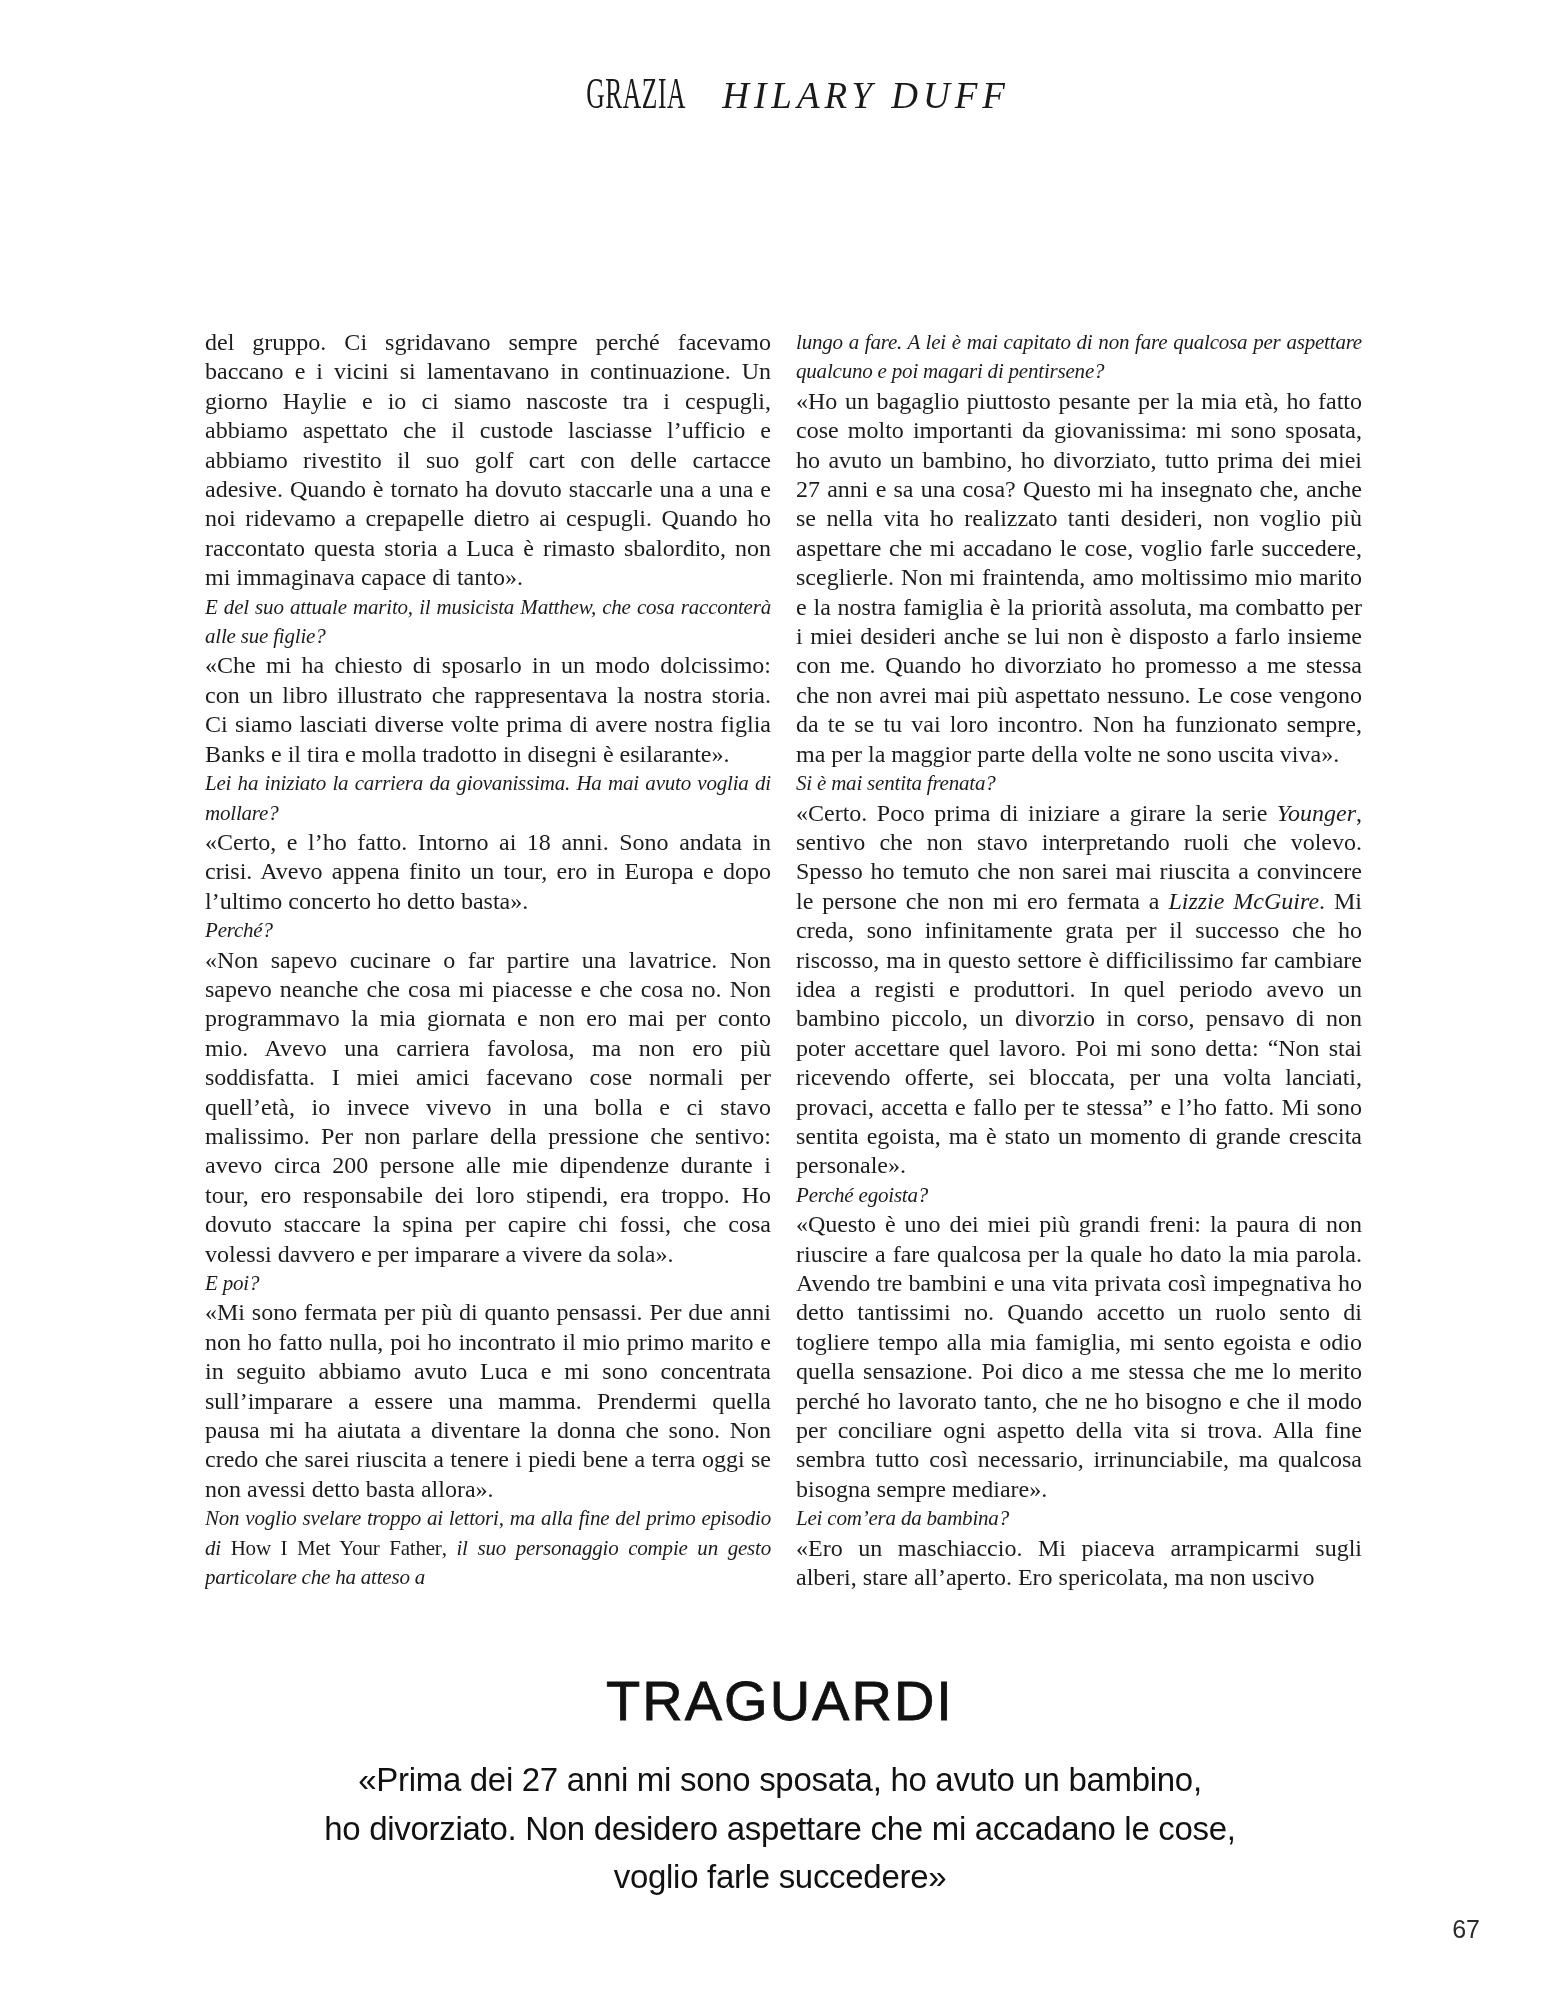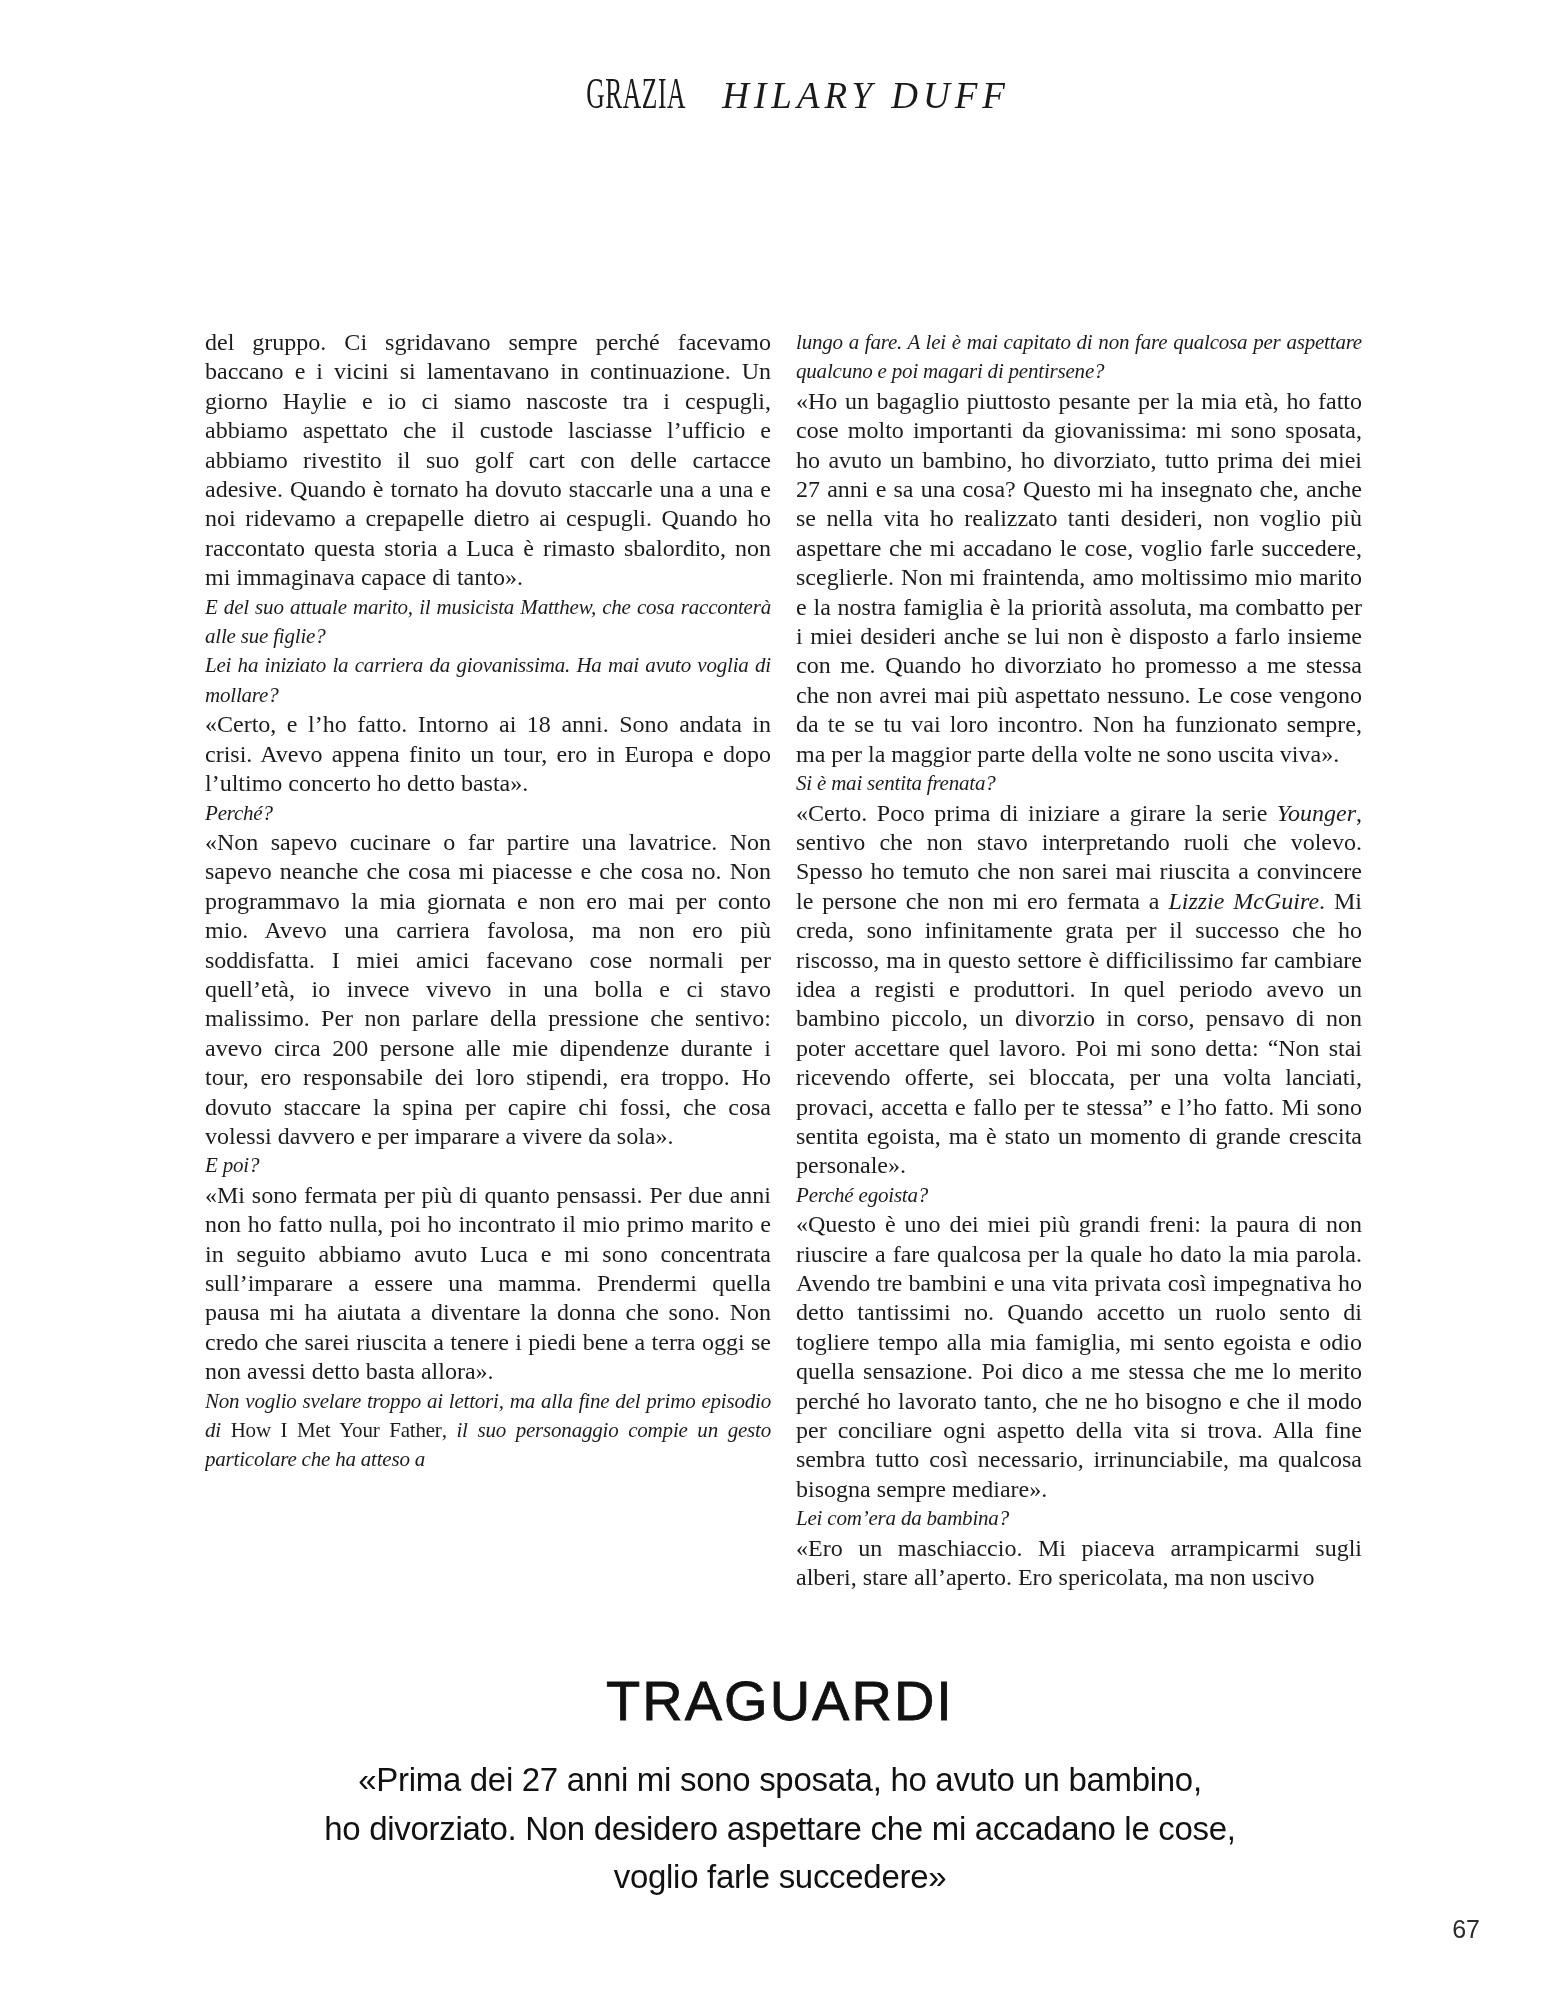--- a/index.html
+++ b/index.html
@@ -99,20 +99,21 @@
 
 <header class="page-header">
   <span class="magazine-logo">GRAZIA</span>
   <span class="article-title">HILARY DUFF</span>
 </header>
 
 <main class="article">
   <div class="column">
       <p class="answer"><span>del gruppo. Ci sgridavano sempre perché facevamo baccano e i vicini si lamentavano in continuazione. Un giorno Haylie e io ci siamo nascoste tra i cespugli, abbiamo aspettato che il custode lasciasse l’ufficio e abbiamo rivestito il suo golf cart con delle cartacce adesive. Quando è tornato ha dovuto staccarle una a una e noi ridevamo a crepapelle dietro ai cespugli. Quando ho raccontato questa storia a Luca è rimasto sbalordito, non mi immaginava capace di tanto».</span></p>
       <p class="question"><span>E del suo attuale marito, il musicista Matthew, che cosa racconterà alle sue figlie?</span></p>
+      <p class="answer"><span>«Che mi ha chiesto di sposarlo in un modo dolcissimo: con un libro illustrato che rappresentava la nostra storia. Ci siamo lasciati diverse volte prima di avere nostra figlia Banks e il tira e molla tradotto in disegni è esilarante».</span></p>
       <p class="question"><span>Lei ha iniziato la carriera da giovanissima. Ha mai avuto voglia di mollare?</span></p>
       <p class="answer"><span>«Certo, e l’ho fatto. Intorno ai 18 anni. Sono andata in crisi. Avevo appena finito un tour, ero in Europa e dopo l’ultimo concerto ho detto basta».</span></p>
       <p class="question"><span>Perché?</span></p>
       <p class="answer"><span>«Non sapevo cucinare o far partire una lavatrice. Non sapevo neanche che cosa mi piacesse e che cosa no. Non programmavo la mia giornata e non ero mai per conto mio. Avevo una carriera favolosa, ma non ero più soddisfatta. I miei amici facevano cose normali per quell’età, io invece vivevo in una bolla e ci stavo malissimo. Per non parlare della pressione che sentivo: avevo circa 200 persone alle mie dipendenze durante i tour, ero responsabile dei loro stipendi, era troppo. Ho dovuto staccare la spina per capire chi fossi, che cosa volessi davvero e per imparare a vivere da sola».</span></p>
       <p class="question"><span>E poi?</span></p>
       <p class="answer"><span>«Mi sono fermata per più di quanto pensassi. Per due anni non ho fatto nulla, poi ho incontrato il mio primo marito e in seguito abbiamo avuto Luca e mi sono concentrata sull’imparare a essere una mamma. Prendermi quella pausa mi ha aiutata a diventare la donna che sono. Non credo che sarei riuscita a tenere i piedi bene a terra oggi se non avessi detto basta allora».</span></p>
       <p class="question"><span>Non voglio svelare troppo ai lettori, ma alla fine del primo episodio di </span><span class="title">How I Met Your Father</span><span>, il suo personaggio compie un gesto particolare che ha atteso a</span></p>
     </div>
   <div class="column">
       <p class="question"><span>lungo a fare. A lei è mai capitato di non fare qualcosa per aspettare qualcuno e poi magari di pentirsene?</span></p>

